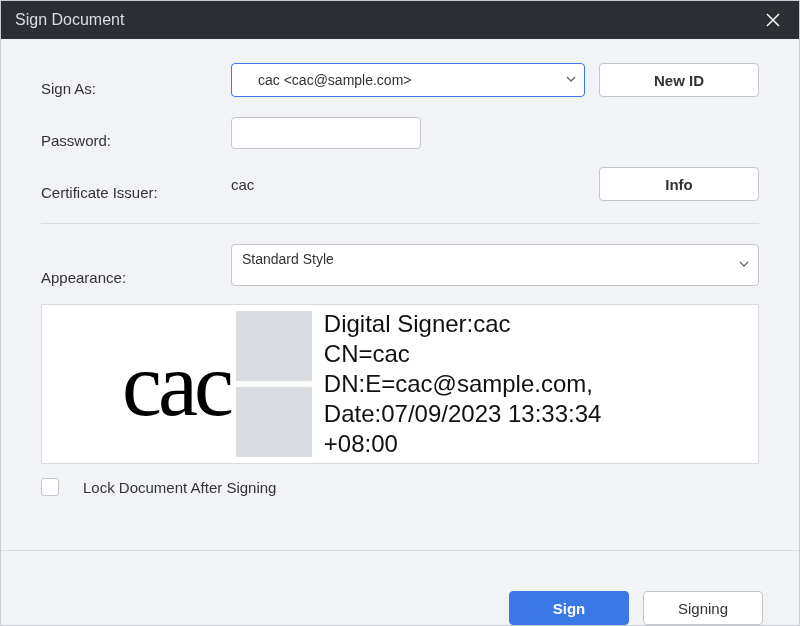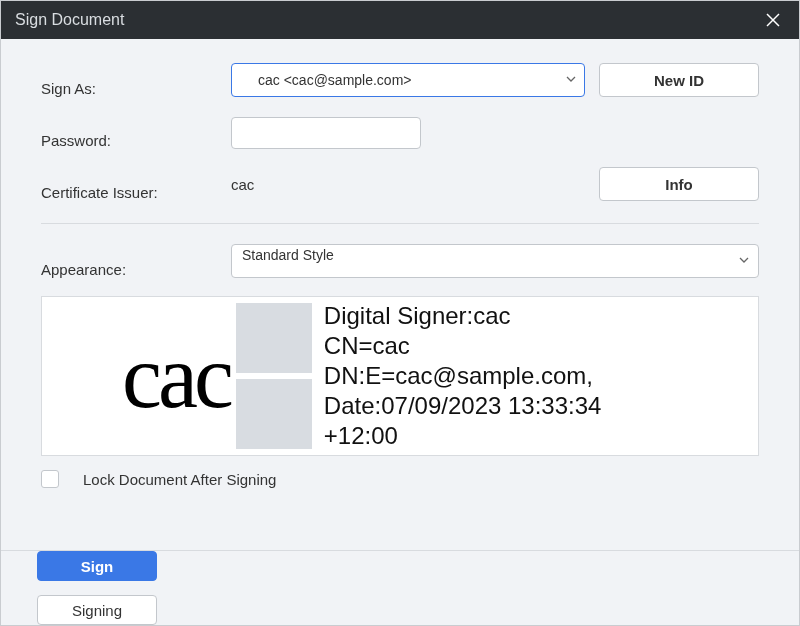--- a/index.html
+++ b/index.html
@@ -123,21 +123,21 @@
 
   .divider {
     border: 0;
     border-top: 1px solid #d8dbdf;
     margin: 4px 0 20px 0;
   }
 
   .appearance-select {
     position: relative;
     flex: 1;
-    height: 34px;
+    height: 42px;
     border: 1px solid #c3c7cc;
     border-radius: 4px;
     background: #fff;
     display: flex;
     align-items: center;
     padding: 0 30px 12px 10px;
     font-size: 14px;
     cursor: pointer;
   }
 
@@ -190,25 +190,24 @@
   }
 
   .footer-sep {
     border: 0;
     border-top: 1px solid #d8dbdf;
     margin: 0;
   }
   .footer {
     height: 74px;
     display: flex;
-    align-items: flex-start;
+    align-items: flex-end;
     justify-content: flex-end;
     gap: 14px;
     padding: 0 36px;
-    flex-direction: column;
   }
 
   .static-text { color:#333; font-size:15px; }
 </style>
 </head>
 <body>
 
 <div class="dialog">
 
   <div class="titlebar">
@@ -275,21 +274,21 @@
       <div class="preview-name">cac</div>
       <div class="stamp-blocks">
         <div class="sq"></div>
         <div class="sq"></div>
       </div>
       <div class="preview-details">
         <div>Digital Signer:cac</div>
         <div>CN=cac</div>
         <div>DN:E=cac@sample.com,</div>
         <div>Date:07/09/2023 13:33:34</div>
-        <div>+12:00</div>
+        <div>+08:00</div>
       </div>
     </div>
 
     <div class="lock-row">
       <div class="checkbox"></div>
       <span>Lock Document After Signing</span>
     </div>
 
   </div>
 

